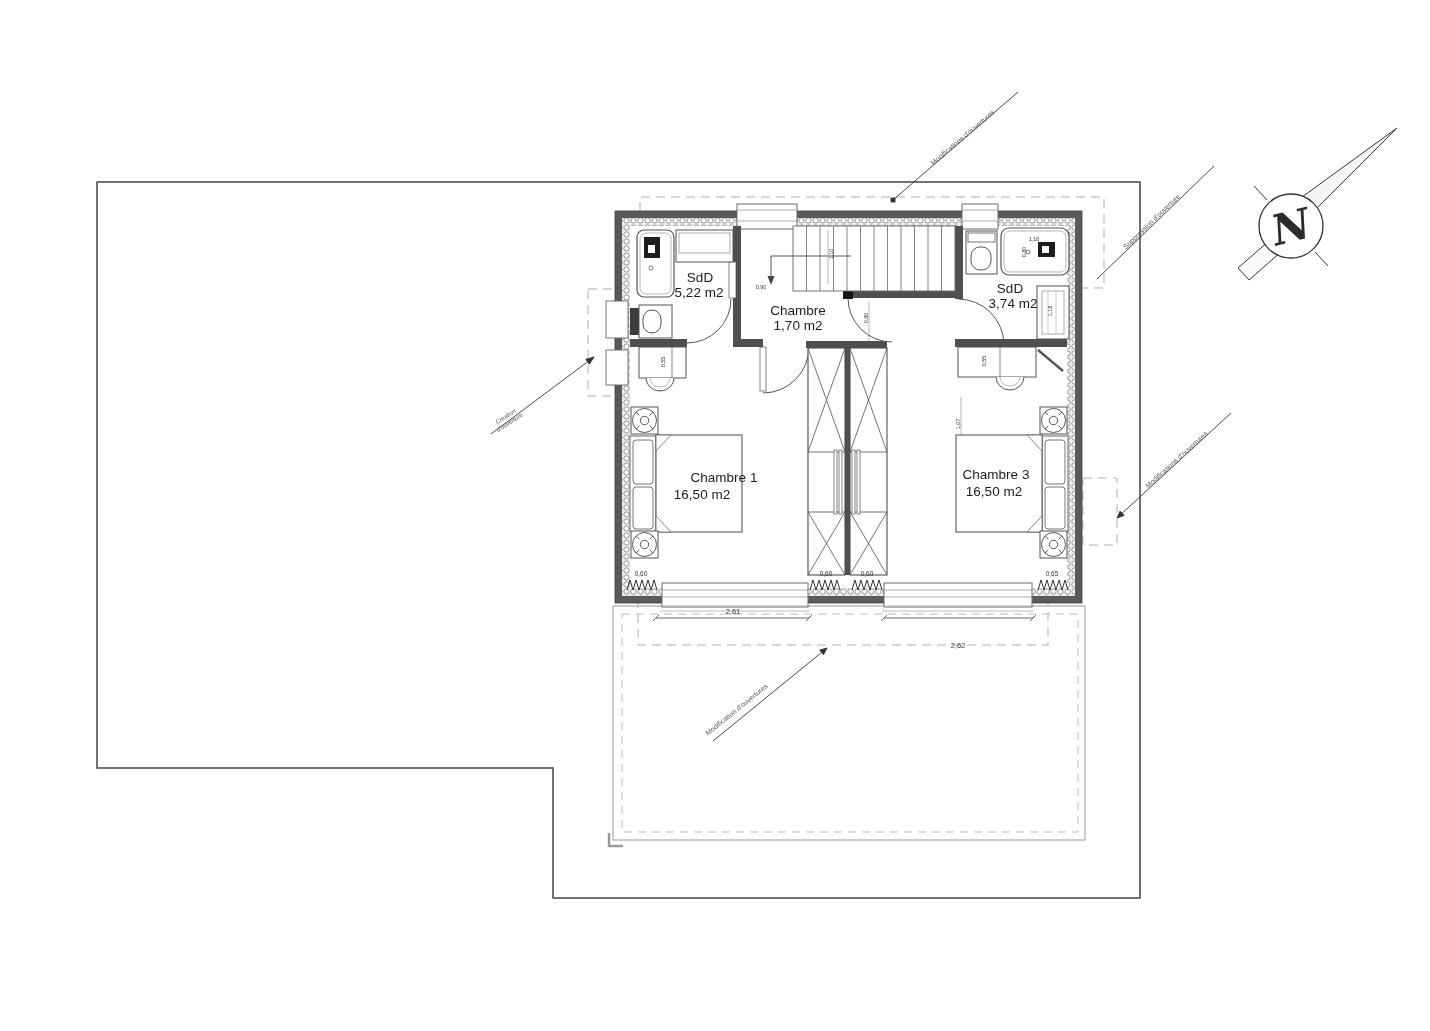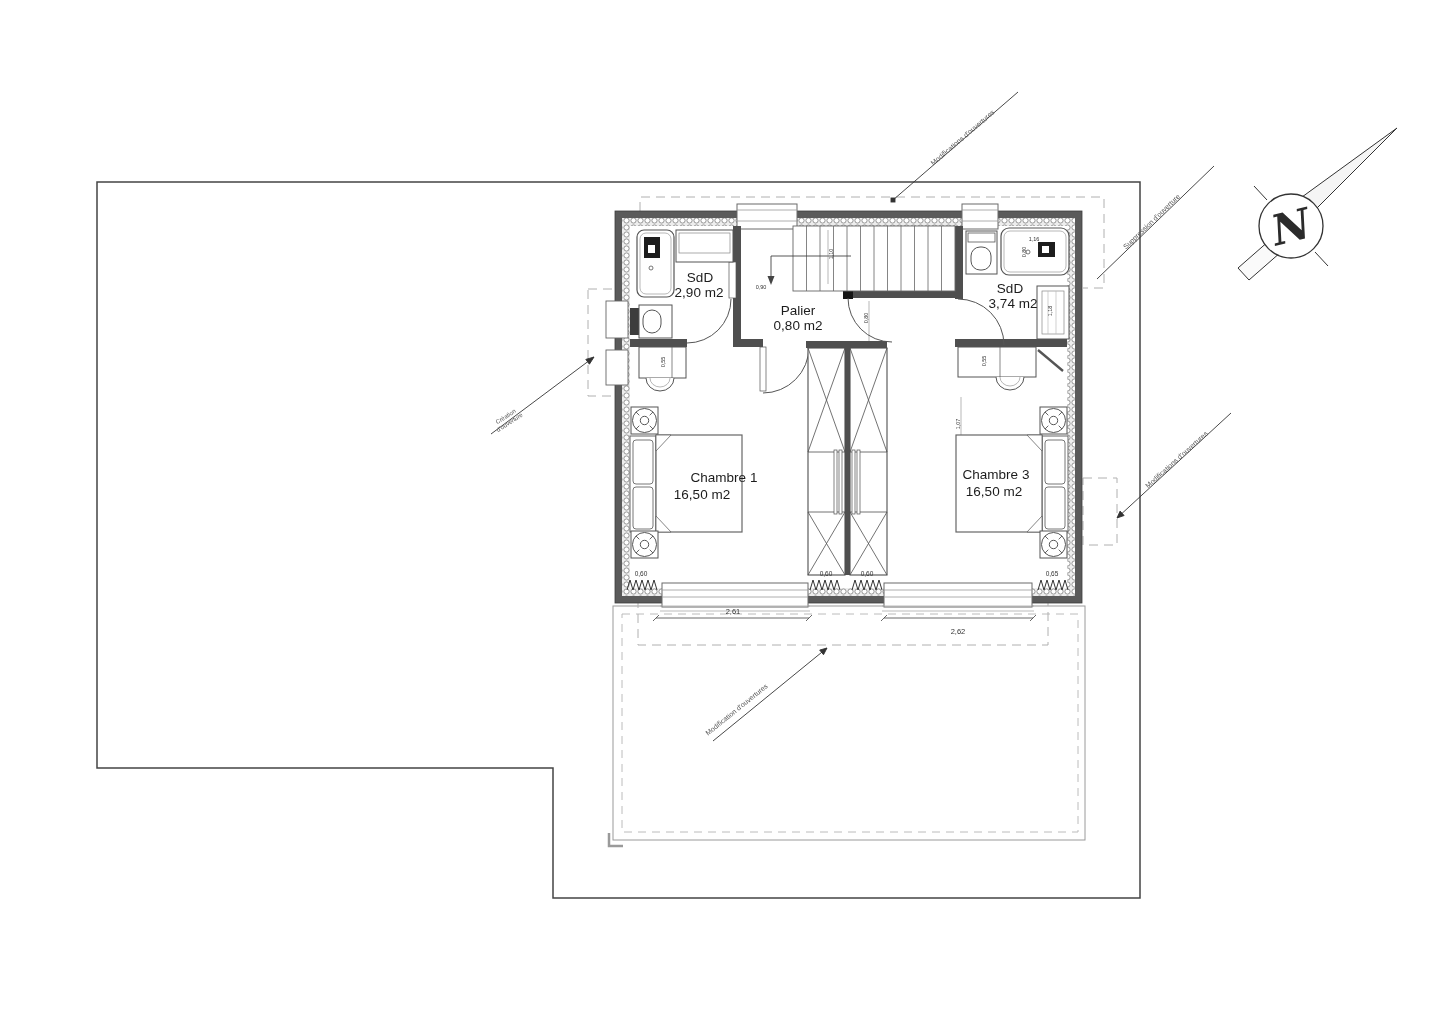--- a/index.html
+++ b/index.html
@@ -230,32 +230,32 @@
 
   <g>
     <polygon points="1238,268 1270,240 1281,252 1249,280" fill="#fafafa" stroke="#333" stroke-width="1"></polygon>
     <polygon points="1397,128 1302,197 1314,211" fill="#f5f5f5" stroke="#333" stroke-width="1"></polygon>
     <circle cx="1291" cy="226" r="32" fill="#fff" stroke="#333" stroke-width="1.3"></circle>
     <path d="M1267,200 L1254,186 M1315,252 L1328,266" stroke="#333" stroke-width="1"></path>
   </g>
 </svg>
 
   <div class="lbl" style="left:700px;top:277px">SdD</div>
-  <div class="lbl" style="left:699px;top:292px">2,90 m2</div>
-  <div class="lbl" style="left:798px;top:310px">Palier</div>
-  <div class="lbl" style="left:798px;top:325px">0,80 m2</div>
+  <div class="lbl" style="left:699px;top:292px">5,22 m2</div>
+  <div class="lbl" style="left:798px;top:310px">Chambre</div>
+  <div class="lbl" style="left:798px;top:325px">1,70 m2</div>
   <div class="lbl" style="left:1010px;top:288px">SdD</div>
   <div class="lbl" style="left:1013px;top:303px">3,74 m2</div>
   <div class="lbl" style="left:724px;top:477px">Chambre 1</div>
   <div class="lbl" style="left:702px;top:494px">16,50 m2</div>
   <div class="lbl" style="left:996px;top:474px">Chambre 3</div>
   <div class="lbl" style="left:994px;top:491px">16,50 m2</div>
 
   <div class="dim lg" style="left:733px;top:611px">2,61</div>
-  <div class="dim lg" style="left:958px;top:631px">2,62</div>
+  <div class="dim lg" style="left:958px;top:645px">2,62</div>
   <div class="dim" style="left:641px;top:573px">0,60</div>
   <div class="dim" style="left:826px;top:573px">0,60</div>
   <div class="dim" style="left:867px;top:573px">0,60</div>
   <div class="dim" style="left:1052px;top:573px">0,65</div>
   <div class="dim xs" style="left:761px;top:287px">0,90</div>
   <div class="dim xs v" style="left:831px;top:254px">1,10</div>
   <div class="dim xs v" style="left:866px;top:318px">0,80</div>
   <div class="dim xs v" style="left:663px;top:362px">0,55</div>
   <div class="dim xs v" style="left:984px;top:361px">0,55</div>
   <div class="dim xs v" style="left:958px;top:424px">1,07</div>

